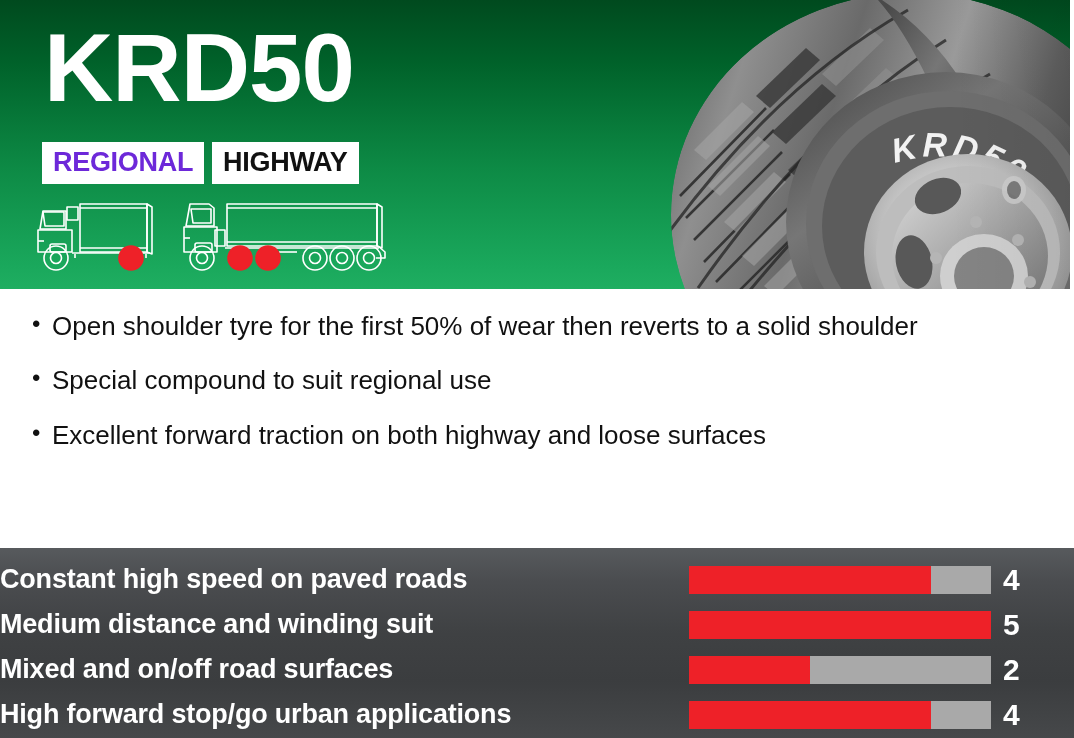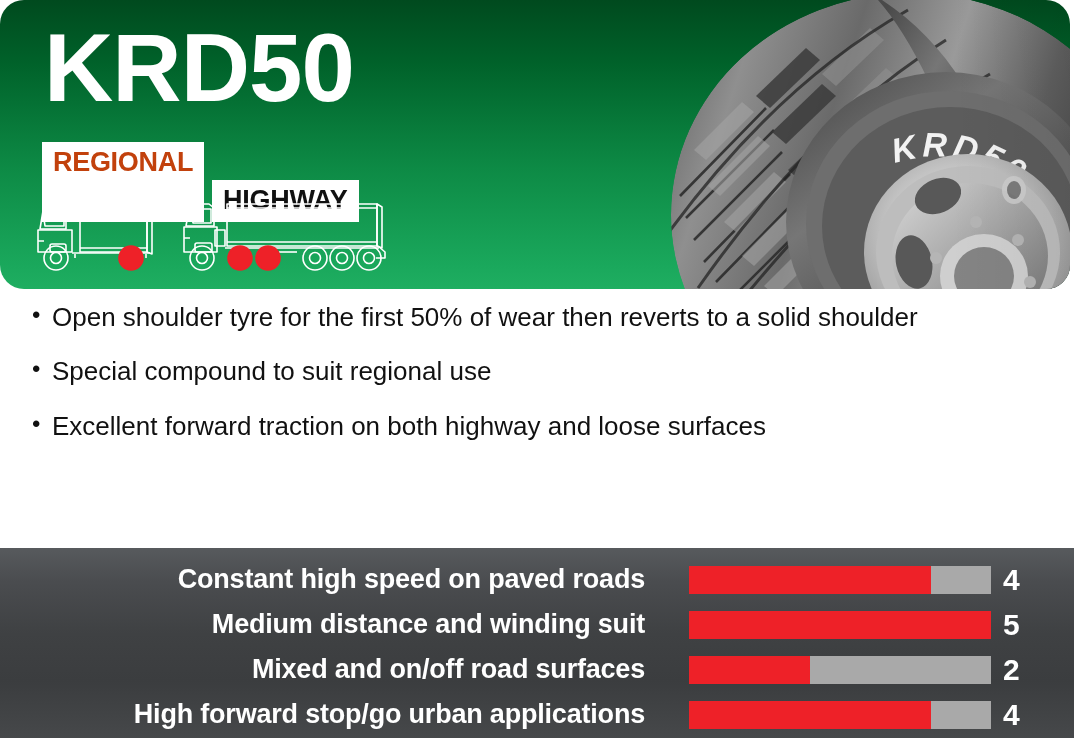--- a/index.html
+++ b/index.html
@@ -21,21 +21,20 @@
 
   
   .header {
     position: absolute;
     left: 0;
     top: 0;
     width: 1070px;
     height: 289px;
     background: linear-gradient(to bottom, #004a1e 0%, #00622a 22%, #0d8a45 58%, #1aa85c 92%, #1fae61 100%);
     overflow: hidden;
-    border-radius: 24px;
   }
   .header-right-fade {
     position: absolute;
     right: 0;
     top: 0;
     width: 120px;
     height: 100%;
     background: linear-gradient(to right, rgba(0,0,0,0) 0%, rgba(0,0,0,0.05) 100%);
     pointer-events: none;
   }
@@ -62,21 +61,21 @@
   .badge {
     background: #ffffff;
     font-size: 27px;
     font-weight: bold;
     line-height: 1;
     padding: 7px 11px 8px 11px;
     letter-spacing: -0.3px;
     white-space: nowrap;
   }
   .badge-regional { color: #0a8a3f; }
-  .badge-highway  { color: #111111; margin-top: 38px; }
+  .badge-highway  { color: #111111; }
 
   
   .trucks {
     position: absolute;
     left: 34px;
     top: 196px;
     display: flex;
     align-items: flex-end;
     gap: 14px;
   }
@@ -98,21 +97,21 @@
     position: absolute;
     left: 0;
     top: 289px;
     width: 1074px;
     height: 259px;
     background: #ffffff;
   }
   .feature-list {
     position: absolute;
     left: 30px;
-    top: 12px;
+    top: 21px;
     width: 920px;
     margin: 0;
     padding: 0;
     list-style: none;
   }
   .feature-item {
     position: relative;
     padding-left: 22px;
     margin-bottom: 21px;
     font-size: 26px;
@@ -143,21 +142,20 @@
     position: relative;
     display: flex;
     align-items: center;
     height: 41px;
     margin-top: 4px;
   }
   .rating-row:first-child { margin-top: 11px; }
 
   .rating-label {
     width: 645px;
-    text-align: right;
     padding-right: 0;
     font-size: 27px;
     font-weight: bold;
     color: #ffffff;
     line-height: 1;
     letter-spacing: -0.2px;
     white-space: nowrap;
     font-family: "Liberation Sans", sans-serif;
   }
   .rating-bar {
@@ -189,21 +187,21 @@
 </head>
 <body>
 
 <div class="page">
 
   <div class="header">
 
     <div class="product-title">KRD50</div>
 
     <div class="badges">
-      <div class="badge badge-regional" style="color: #c2410c; background: rgb(255, 255, 255);">REGIONAL</div>
+      <div class="badge badge-regional" style="color: #6d28d9; background: rgb(255, 255, 255);">REGIONAL</div>
       <div class="badge badge-highway" style="color: rgb(17, 17, 17); background: rgb(255, 255, 255);">HIGHWAY</div>
     </div>
 
     <div class="trucks">
 
       <svg class="truck-svg" width="131" height="80" viewBox="0 0 131 80" fill="none" stroke="#ffffff" stroke-width="1.6" stroke-linejoin="round">
 
         <path d="M6 33 L9 15 L32 15 L32 33 Z"></path>
         <path d="M9 16 L11 30 L30 30 L30 16 Z"></path>
         <path d="M33 11 L44 11 L44 24 L33 24 Z"></path>

